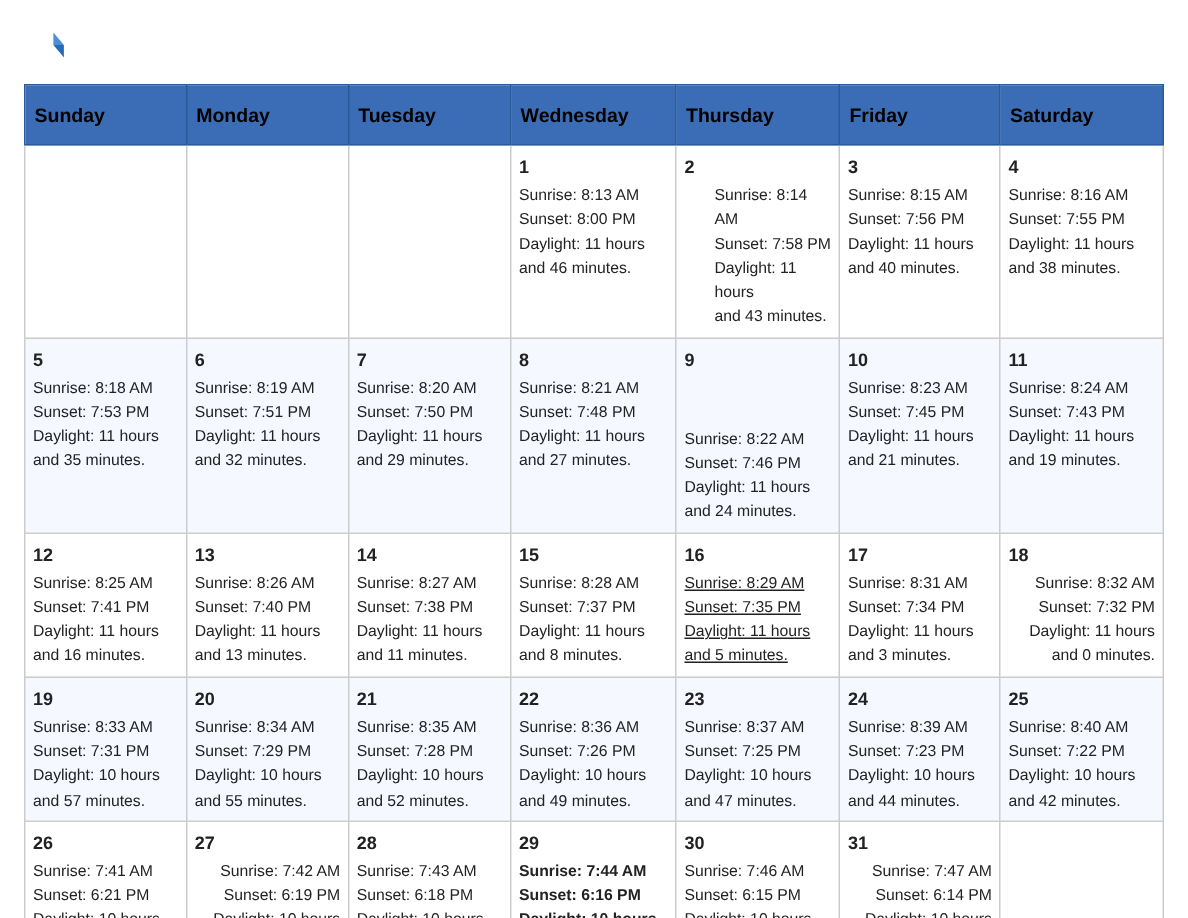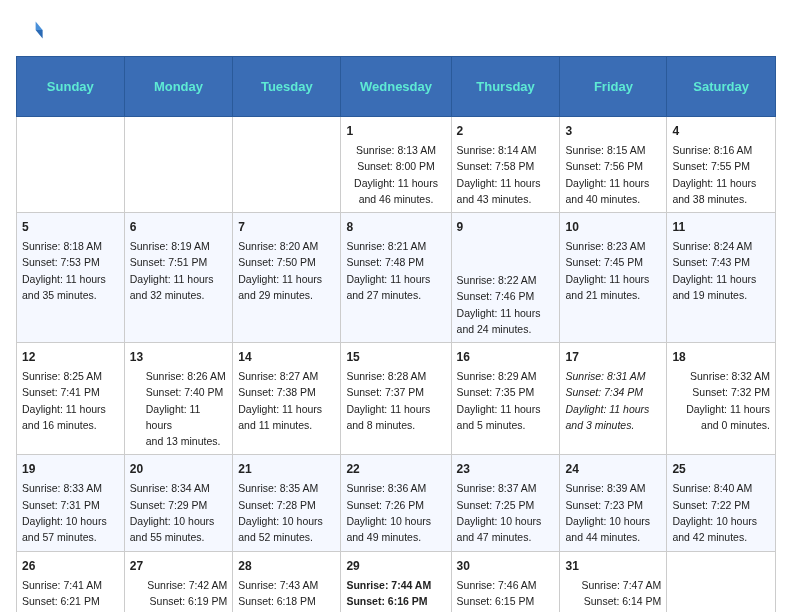--- a/index.html
+++ b/index.html
@@ -46,23 +46,23 @@
       font-size: 15px;
       color: #333;
     }
     .calendar-table {
       width: 100%;
       border-collapse: collapse;
       font-size: 11px;
     }
     .calendar-table thead tr th {
       background-color: #3a6db5;
-      color: #5eead4;
-      text-align: center;
-      padding: 22px 6px;
+      color: #000000;
+      text-align: left;
+      padding: 12px 6px;
       font-size: 13px;
       font-weight: bold;
       border: 1px solid #2a5a9a;
     }
     .calendar-table tbody tr td {
       border: 1px solid #ccc;
       vertical-align: top;
       padding: 5px 5px;
       width: 113px;
       min-height: 70px;
@@ -120,28 +120,28 @@
         <th>Saturday</th>
       </tr>
   </thead>
   <tbody id="calendar-body">
   <tr>
         <td class="empty-cell"></td>
         <td class="empty-cell"></td>
         <td class="empty-cell"></td>
         <td>
           <span class="day-number">1</span>
-          <div class="day-info" style="white-space: pre-line; text-align: center;">Sunrise: 8:13 AM
+          <div class="day-info" style="white-space: pre-line;">Sunrise: 8:13 AM
 Sunset: 8:00 PM
 Daylight: 11 hours
 and 46 minutes.</div>
         </td>
         <td>
           <span class="day-number">2</span>
-          <div class="day-info" style="white-space: pre-line;">Sunrise: 8:14 AM
+          <div class="day-info" style="white-space: pre-line; margin-left: 20px;">Sunrise: 8:14 AM
 Sunset: 7:58 PM
 Daylight: 11 hours
 and 43 minutes.</div>
         </td>
         <td>
           <span class="day-number">3</span>
           <div class="day-info" style="white-space: pre-line;">Sunrise: 8:15 AM
 Sunset: 7:56 PM
 Daylight: 11 hours
 and 40 minutes.</div>
@@ -208,49 +208,49 @@
       <tr>
         <td>
           <span class="day-number">12</span>
           <div class="day-info" style="white-space: pre-line;">Sunrise: 8:25 AM
 Sunset: 7:41 PM
 Daylight: 11 hours
 and 16 minutes.</div>
         </td>
         <td>
           <span class="day-number">13</span>
-          <div class="day-info" style="white-space: pre-line; margin-left: 16px;">Sunrise: 8:26 AM
+          <div class="day-info" style="white-space: pre-line;">Sunrise: 8:26 AM
 Sunset: 7:40 PM
 Daylight: 11 hours
 and 13 minutes.</div>
         </td>
         <td>
           <span class="day-number">14</span>
           <div class="day-info" style="white-space: pre-line;">Sunrise: 8:27 AM
 Sunset: 7:38 PM
 Daylight: 11 hours
 and 11 minutes.</div>
         </td>
         <td>
           <span class="day-number">15</span>
           <div class="day-info" style="white-space: pre-line;">Sunrise: 8:28 AM
 Sunset: 7:37 PM
 Daylight: 11 hours
 and 8 minutes.</div>
         </td>
         <td>
           <span class="day-number">16</span>
-          <div class="day-info" style="white-space: pre-line;">Sunrise: 8:29 AM
+          <div class="day-info" style="white-space: pre-line; text-decoration: underline;">Sunrise: 8:29 AM
 Sunset: 7:35 PM
 Daylight: 11 hours
 and 5 minutes.</div>
         </td>
         <td>
           <span class="day-number">17</span>
-          <div class="day-info" style="white-space: pre-line; font-style: italic;">Sunrise: 8:31 AM
+          <div class="day-info" style="white-space: pre-line;">Sunrise: 8:31 AM
 Sunset: 7:34 PM
 Daylight: 11 hours
 and 3 minutes.</div>
         </td>
         <td>
           <span class="day-number">18</span>
           <div class="day-info" style="white-space: pre-line; text-align: right;">Sunrise: 8:32 AM
 Sunset: 7:32 PM
 Daylight: 11 hours
 and 0 minutes.</div>

